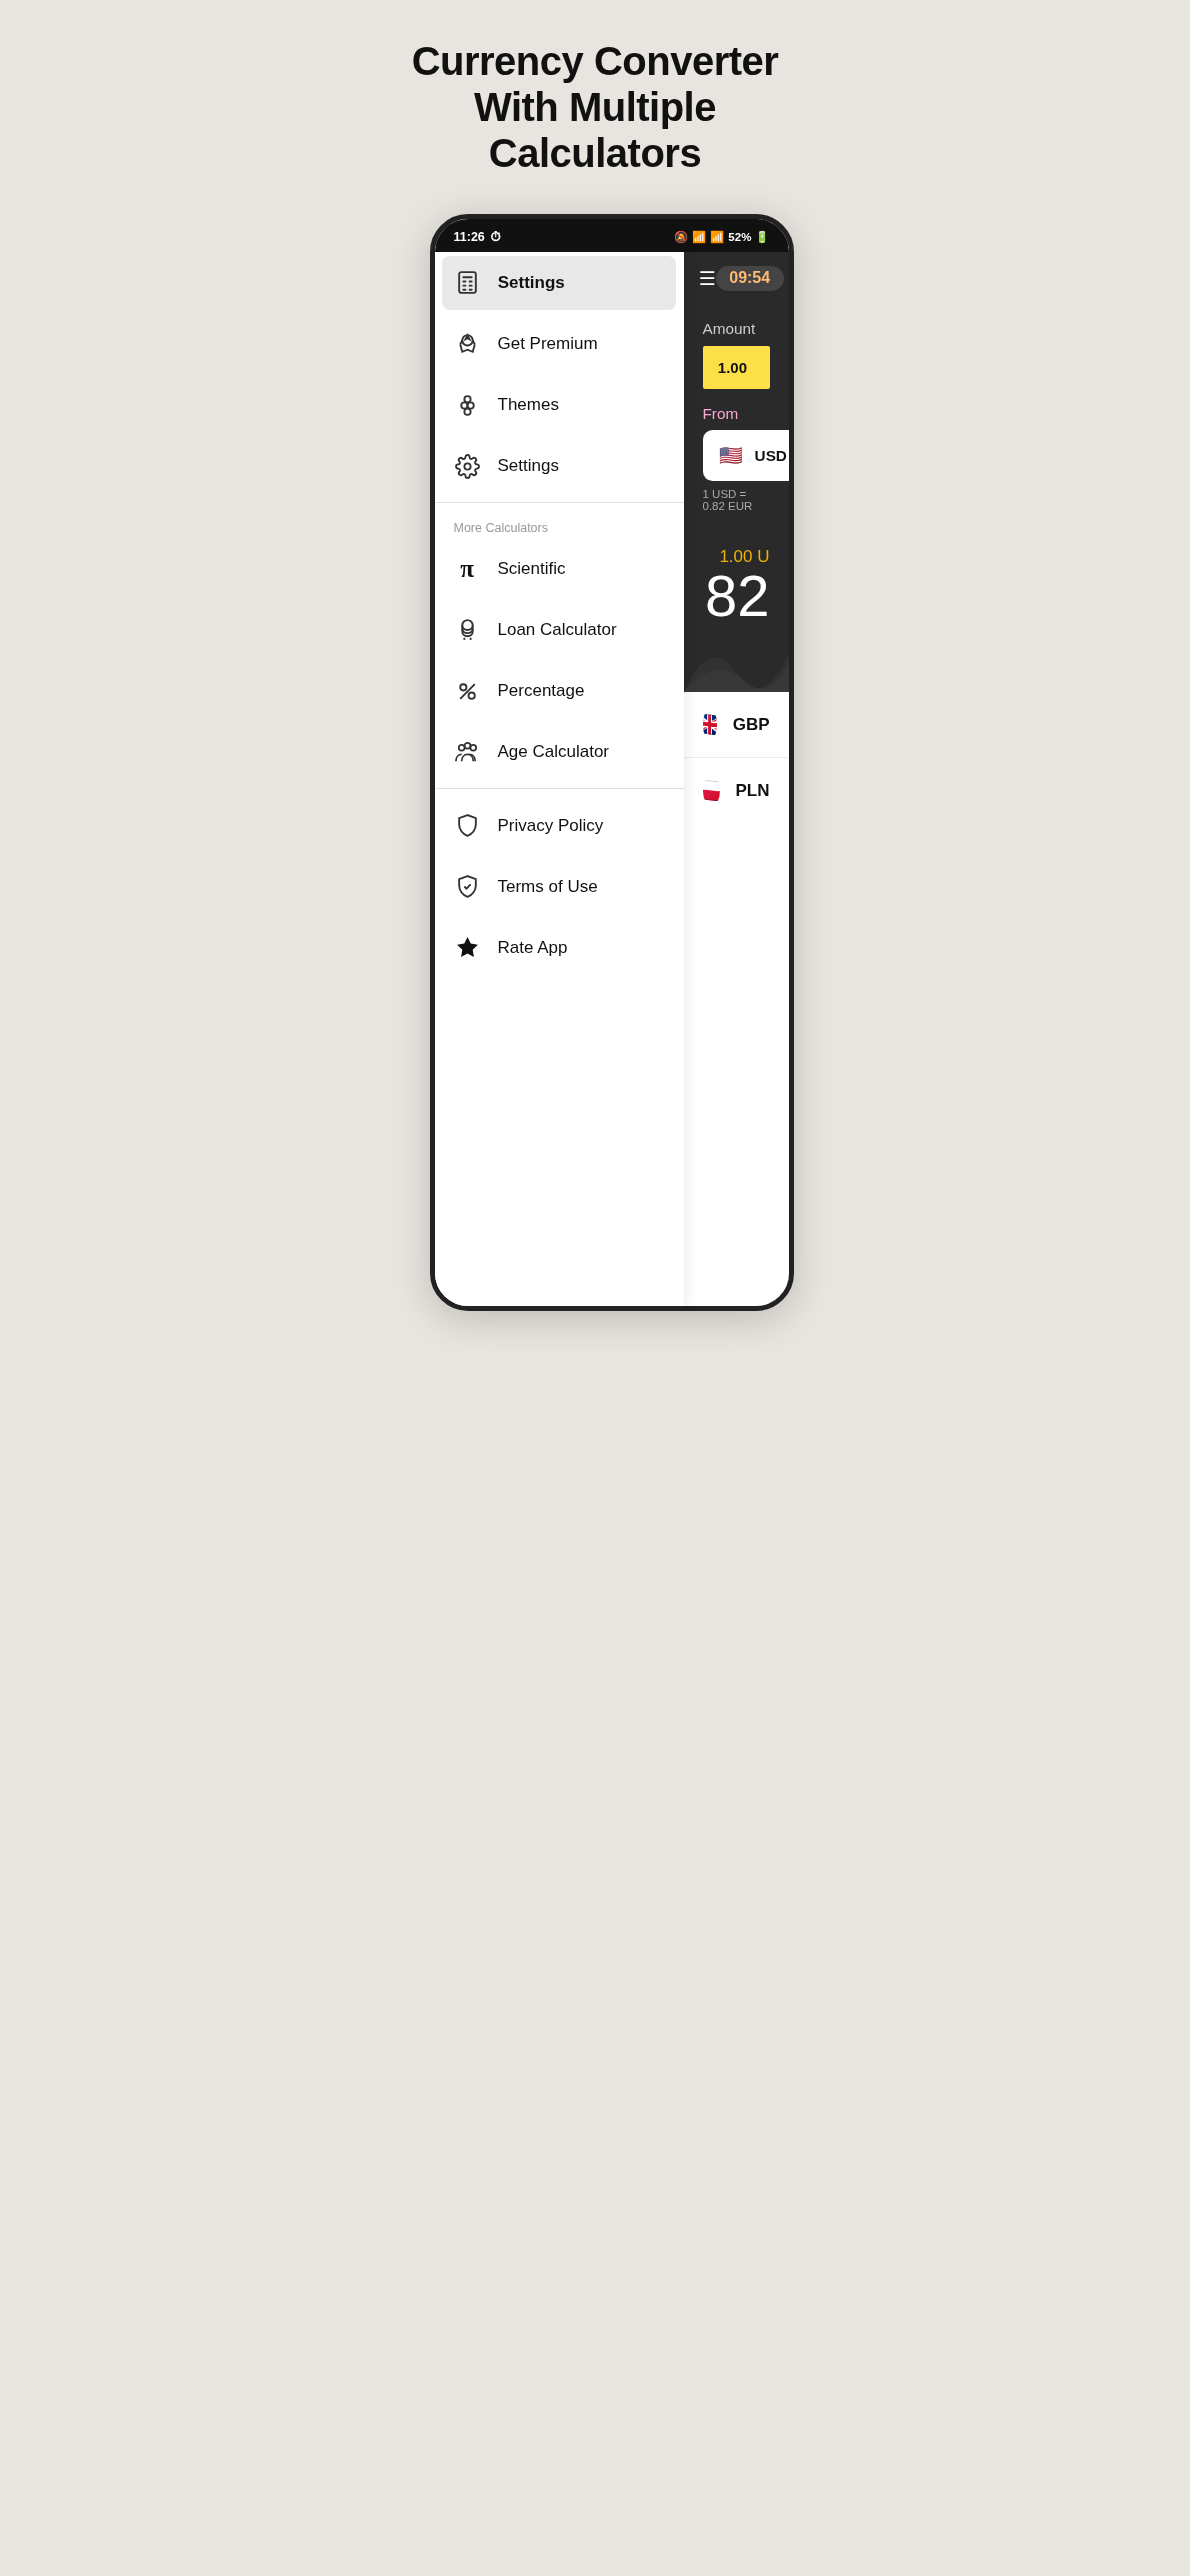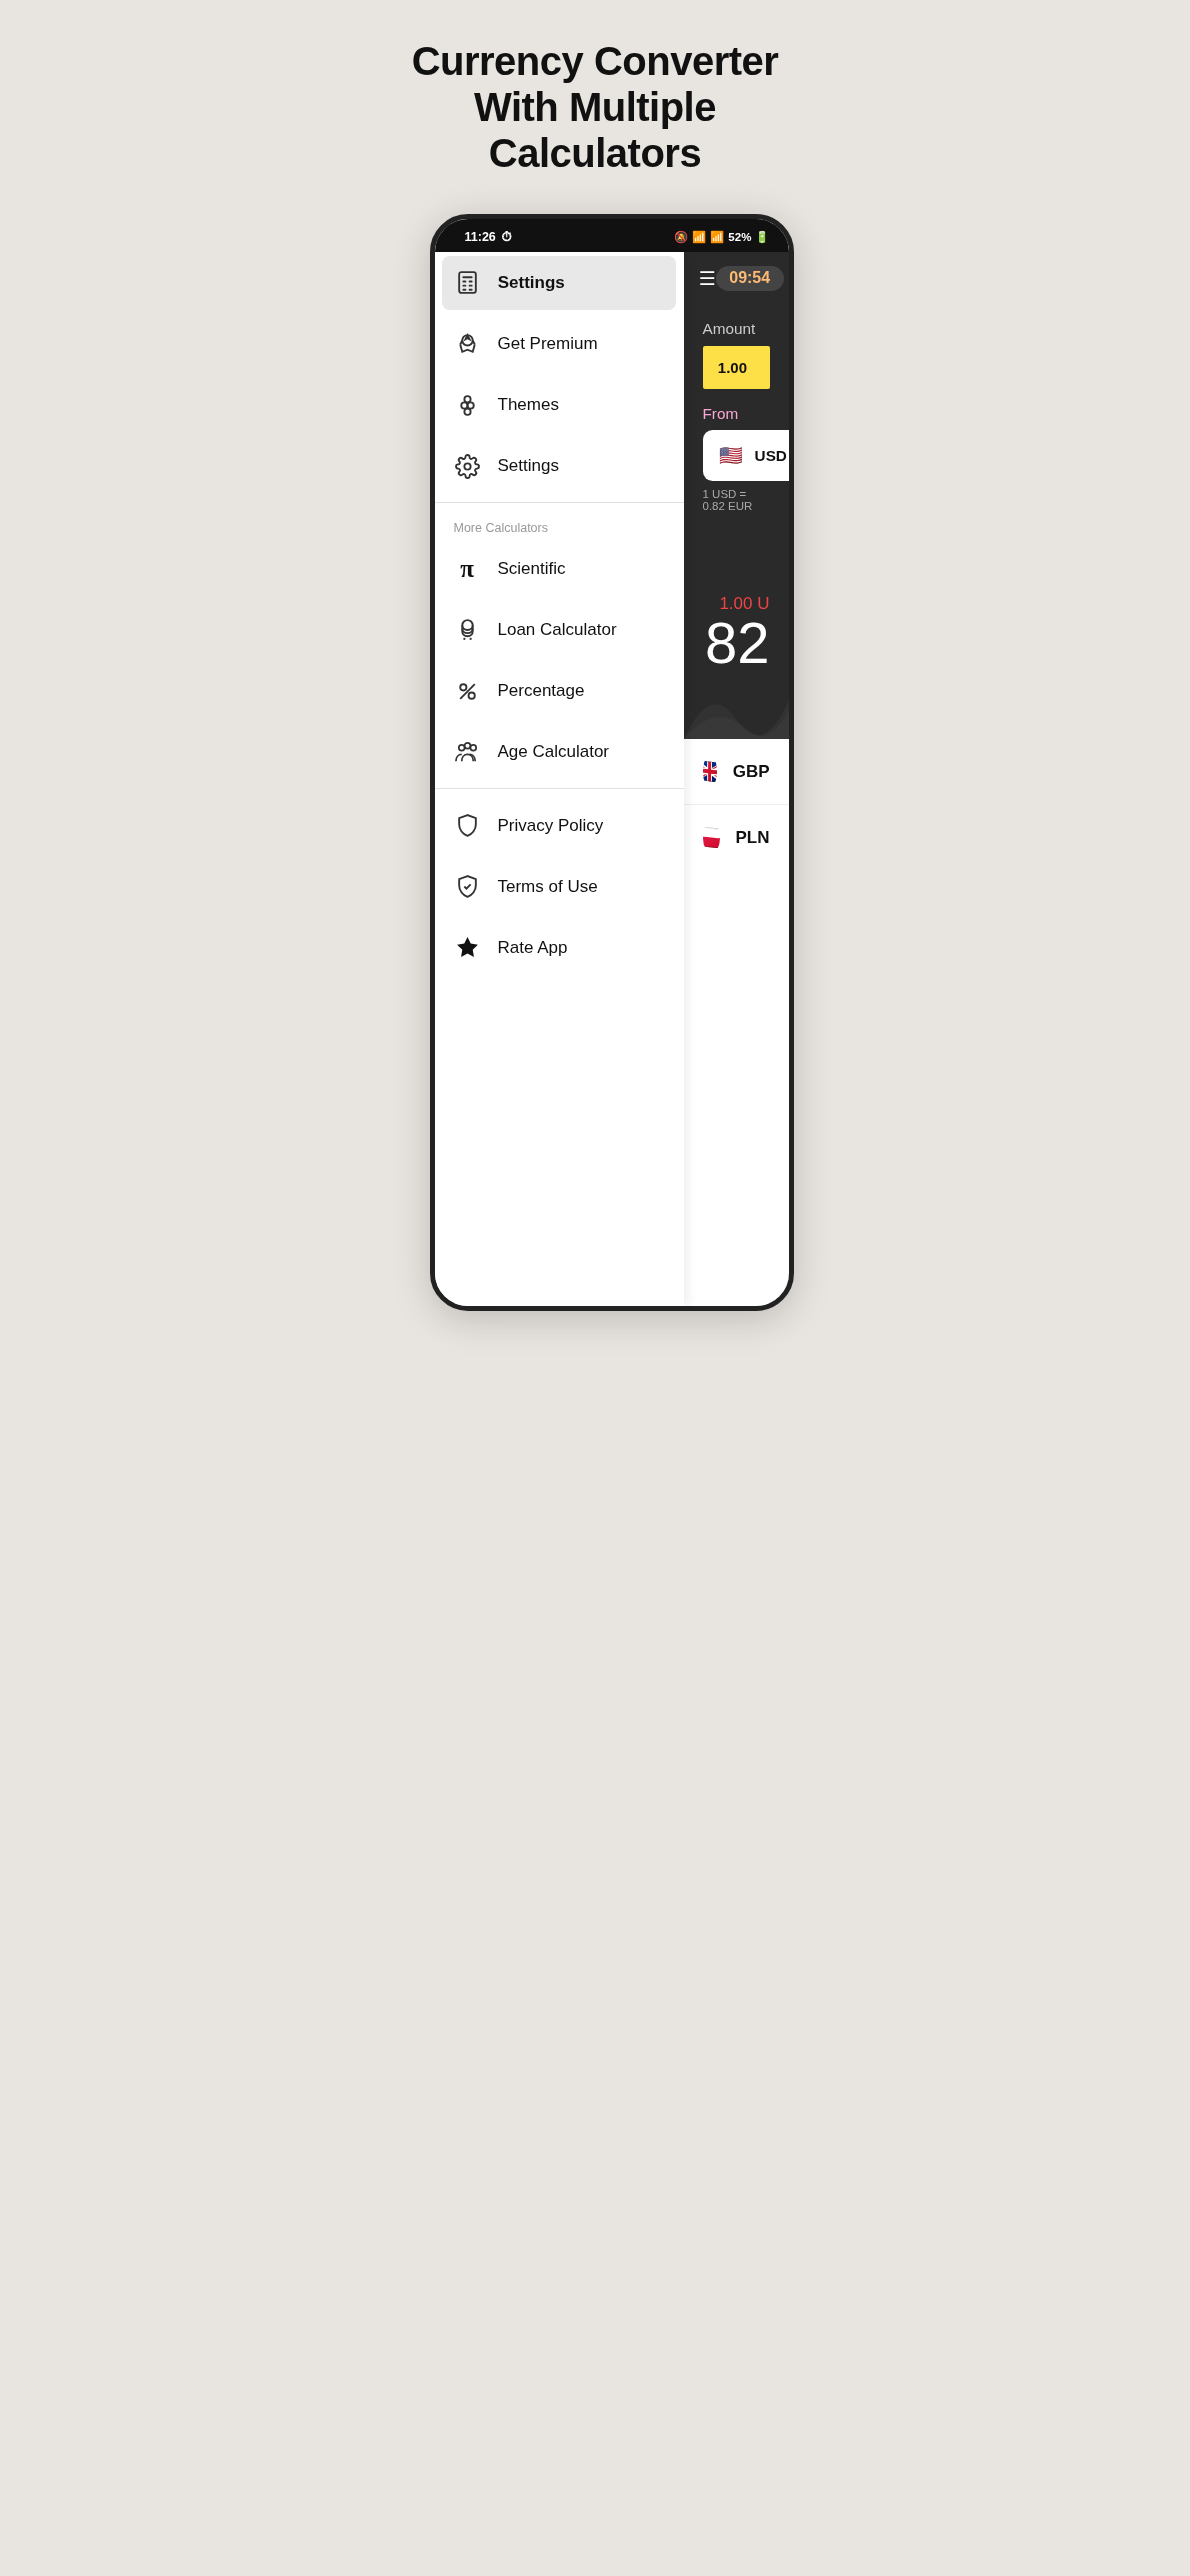--- a/index.html
+++ b/index.html
@@ -42,21 +42,21 @@
     .status-bar {
       background: #111;
       display: flex;
       justify-content: space-between;
       align-items: center;
       padding: 9.6px 19px 7.7px;
       color: #fff;
       font-size: 12.5px;
       font-weight: 600;
     }
-    .status-left { display: flex; align-items: center; gap: 5.8px; margin-left: 11px; }
+    .status-left { display: flex; align-items: center; gap: 5.8px; }
     .status-right { display: flex; align-items: center; gap: 3.8px; font-size: 11.5px; }
     
     .app-body {
       display: flex;
       height: 1054px;
       overflow: hidden;
       position: relative;
     }
     
     .drawer {
@@ -161,21 +161,21 @@
       justify-content: center;
       font-size: 19px;
     }
     .currency-code { font-weight: 700; font-size: 15.3px; color: #111; }
     .exchange-rate { font-size: 11.5px; color: #aaa; margin-top: 7.7px; }
     .result-area {
       padding: 19px 19px 9.6px;
       color: #fff;
       text-align: right;
     }
-    .result-from { font-size: 17px; color: #ef4444; margin-top: 47px; }
+    .result-from { font-size: 17px; color: #eab308; }
     .result-value { font-size: 58px; font-weight: 300; color: #fff; line-height: 1; }
     
     .wave-svg { width: 100%; }
     
     .currency-list {
       background: #fff;
       flex: 1;
     }
     .currency-list-item {
       display: flex;

